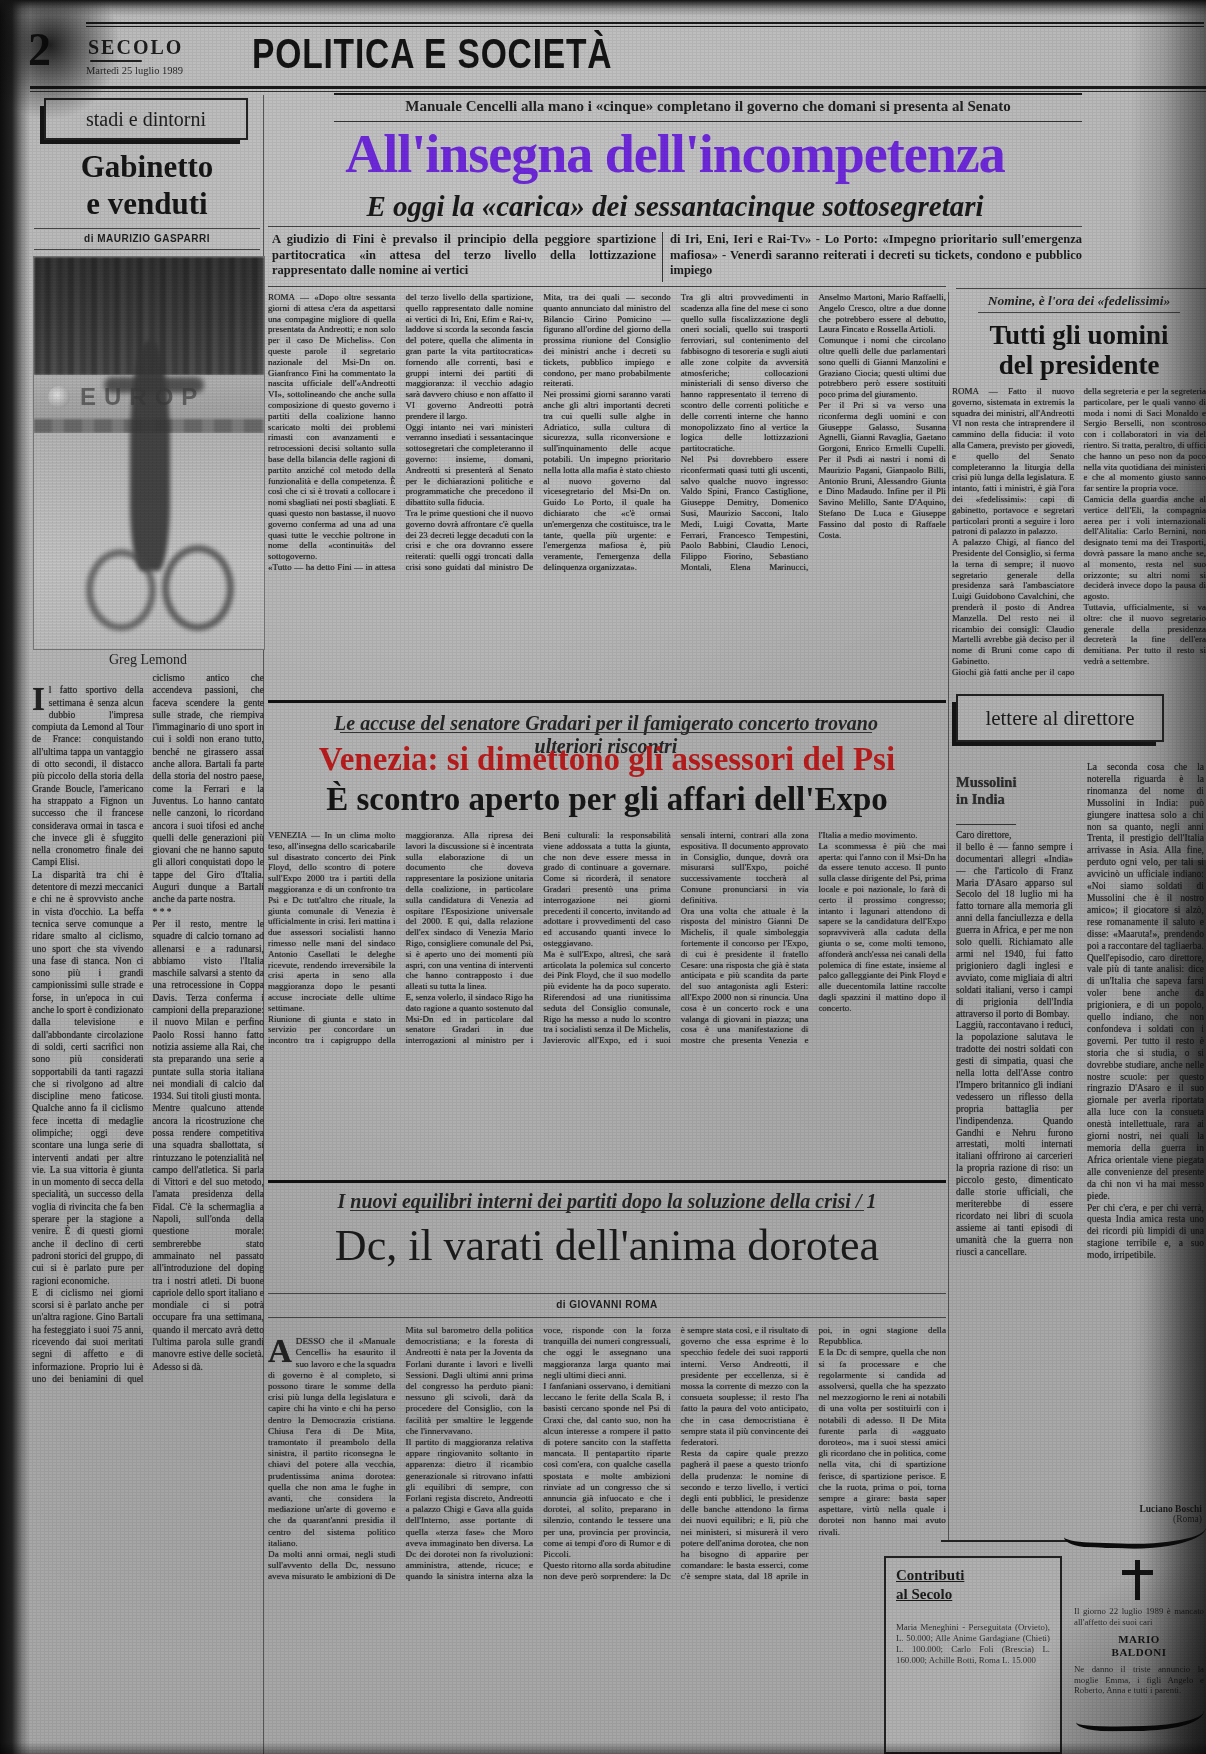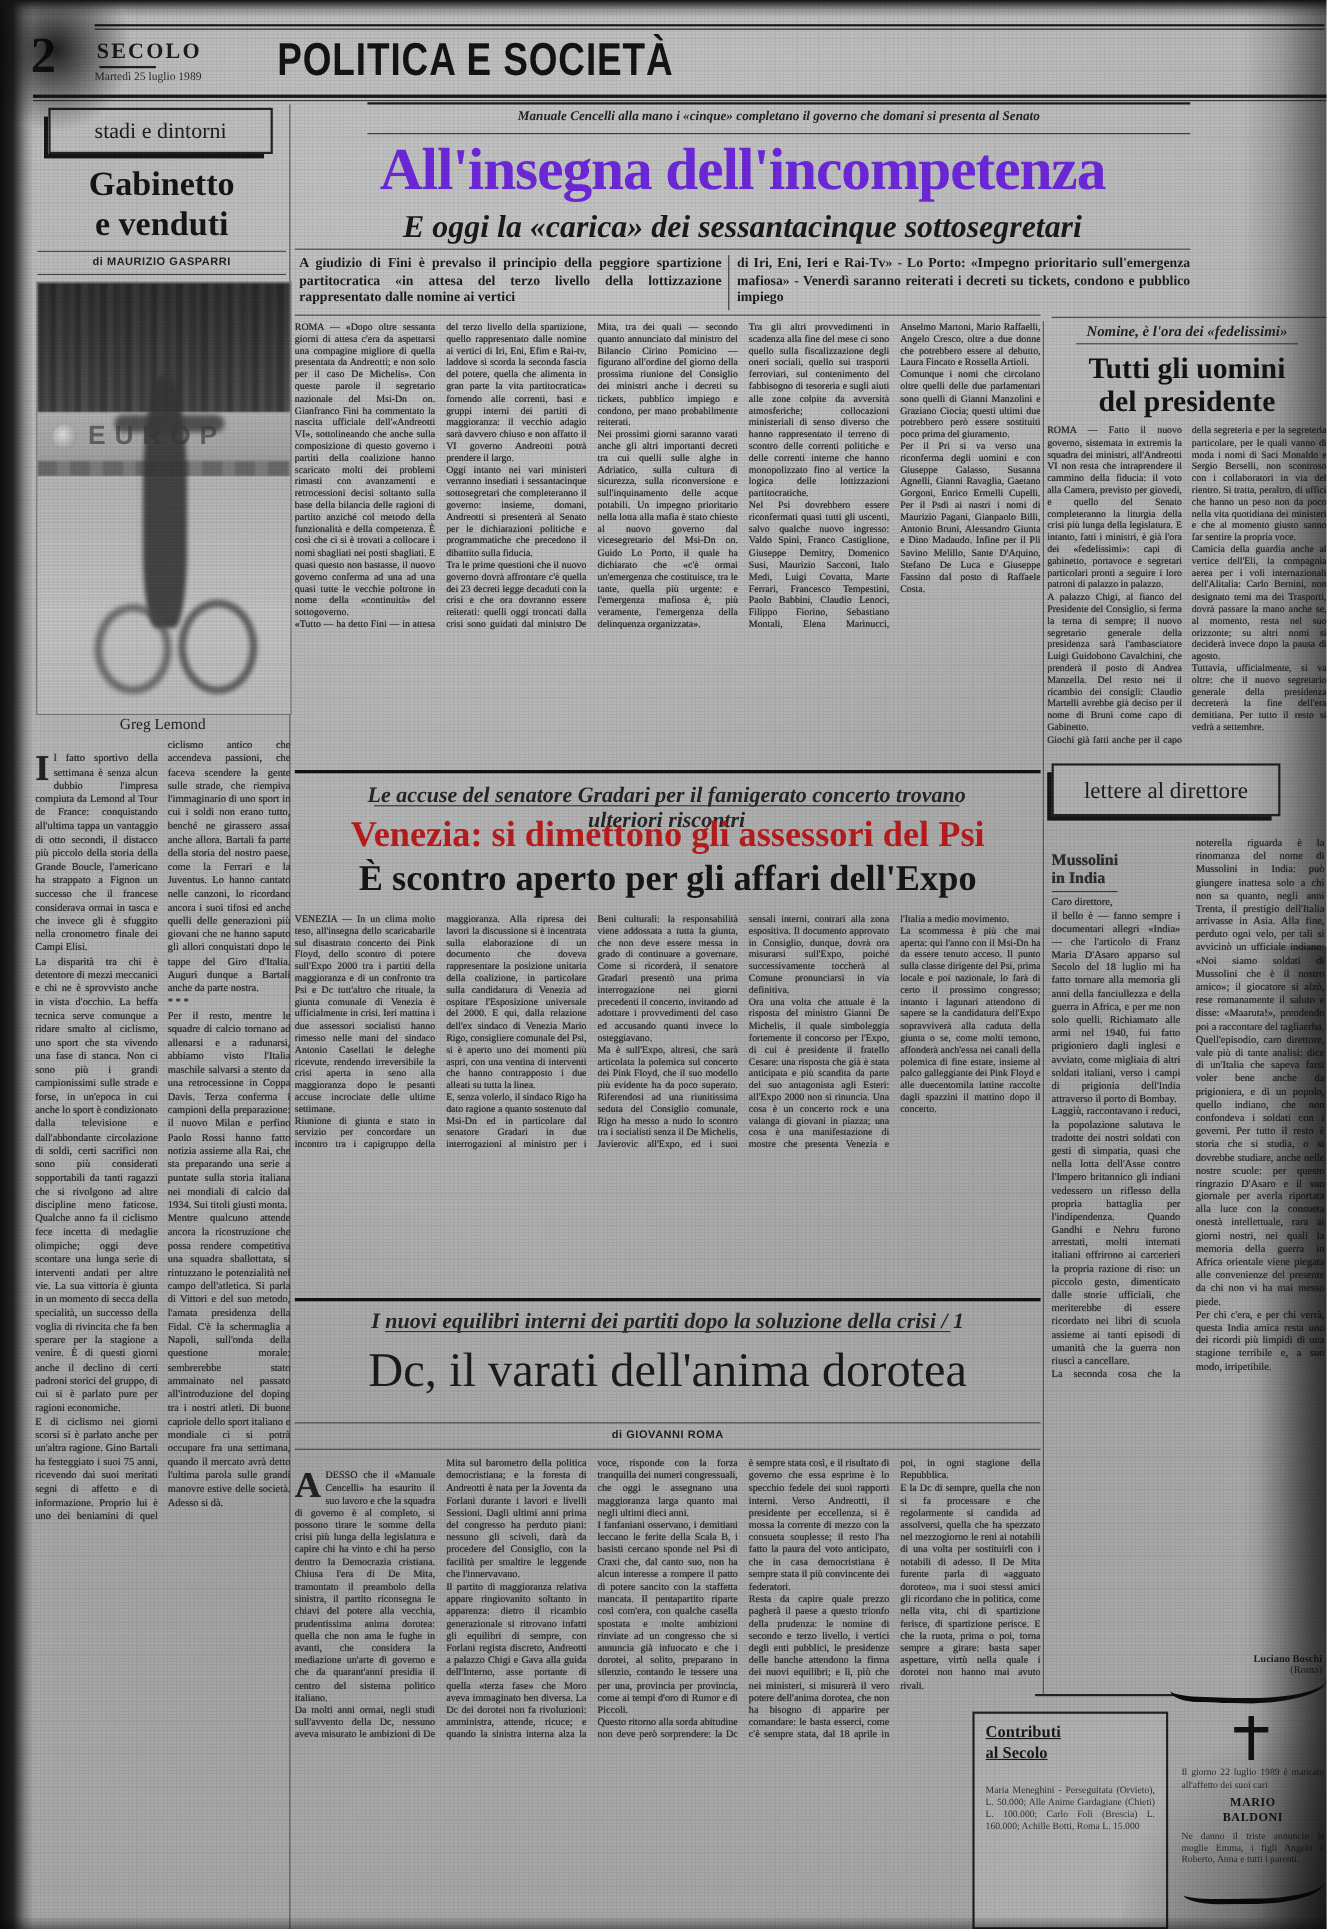--- a/index.html
+++ b/index.html
@@ -16,21 +16,21 @@
   .abs{position:absolute}
   .z{z-index:10}
   .rule{background:#1a1a1a;position:absolute}
   .vrule{background:#555;position:absolute;width:1px}
   .center{text-align:center}
   .bt{font-size:9px;line-height:10.8px;text-align:justify;color:#2d2d2d;
       text-shadow:0 0 .7px rgba(35,35,35,.85)}
   .flow{white-space:pre-line}
   .cols5{column-count:5;column-gap:10px}
   .cols2{column-count:2;column-gap:9px}
-  .kicker{font-style:italic;font-weight:bold;font-size:12px;color:#222}
+  .kicker{font-weight:bold;font-size:15px;color:#222}
   .kicker2{font-style:italic;font-size:20px;font-weight:bold;color:#262626}
   .dropcap{float:left;font-weight:bold;font-size:33px;line-height:28px;padding:1px 4px 0 0;color:#222}
   .boxed{border:2px solid #222;box-shadow:-6px 6px 0 -2px #161616;background:rgba(190,190,190,.35)}
   .sans{font-family:"Liberation Sans","DejaVu Sans",sans-serif}
   .edge{position:absolute;pointer-events:none;z-index:40}
   .grain{position:absolute;inset:0;pointer-events:none;z-index:38;opacity:.05;
     background:repeating-linear-gradient(0deg,#000 0 1px,transparent 1px 3px),
                repeating-linear-gradient(90deg,#000 0 1px,transparent 1px 4px)}
   .phlayer{position:absolute;left:0;right:0}
 </style>
@@ -143,21 +143,21 @@
 E, senza volerlo, il sindaco Rigo ha dato ragione a quanto sostenuto dal Msi-Dn ed in particolare dal senatore Gradari in due interrogazioni al ministro per i Beni culturali: la responsabilità viene addossata a tutta la giunta, che non deve essere messa in grado di continuare a governare. Come si ricorderà, il senatore Gradari presentò una prima interrogazione nei giorni precedenti il concerto, invitando ad adottare i provvedimenti del caso ed accusando quanti invece lo osteggiavano.
 Ma è sull'Expo, altresì, che sarà articolata la polemica sul concerto dei Pink Floyd, che il suo modello più evidente ha da poco superato. Riferendosi ad una riunitissima seduta del Consiglio comunale, Rigo ha messo a nudo lo scontro tra i socialisti senza il De Michelis, Javierovic all'Expo, ed i suoi sensali interni, contrari alla zona espositiva. Il documento approvato in Consiglio, dunque, dovrà ora misurarsi sull'Expo, poiché successivamente toccherà al Comune pronunciarsi in via definitiva.
 Ora una volta che attuale è la risposta del ministro Gianni De Michelis, il quale simboleggia fortemente il concorso per l'Expo, di cui è presidente il fratello Cesare: una risposta che già è stata anticipata e più scandita da parte del suo antagonista agli Esteri: all'Expo 2000 non si rinuncia. Una cosa è un concerto rock e una valanga di giovani in piazza; una cosa è una manifestazione di mostre che presenta Venezia e l'Italia a medio movimento.
 La scommessa è più che mai aperta: qui l'anno con il Msi-Dn ha da essere tenuto acceso. Il punto sulla classe dirigente del Psi, prima locale e poi nazionale, lo farà di certo il prossimo congresso; intanto i lagunari attendono di sapere se la candidatura dell'Expo sopravviverà alla caduta della giunta o se, come molti temono, affonderà anch'essa nei canali della polemica di fine estate, insieme al palco galleggiante dei Pink Floyd e alle duecentomila lattine raccolte dagli spazzini il mattino dopo il concerto.</div>
 
 <div class="abs z boxed center" style="left:956px;top:694px;width:204px;height:44px;line-height:44px;font-size:21px">
   <span>lettere al direttore</span>
 </div>
 
 <div class="abs z bt flow" style="left:956px;top:762px;width:248px;height:738px;font-size:9.5px;line-height:11.9px;column-count:2;column-gap:14px;overflow:hidden">
-  <span style="display:inline-block;font-weight:bold;font-size:14.5px;line-height:17px;border-bottom:1px solid #333;padding-bottom:2px;margin-bottom:5px;white-space:pre-line">Mussolini
+  <span style="display:inline-block;font-weight:bold;font-size:14.5px;line-height:17px;border-bottom:1px solid #333;padding-bottom:16px;margin-bottom:5px;white-space:pre-line">Mussolini
 in India</span>
   <span>Caro direttore,
 il bello è — fanno sempre i documentari allegri «India» — che l'articolo di Franz Maria D'Asaro apparso sul Secolo del 18 luglio mi ha fatto tornare alla memoria gli anni della fanciullezza e della guerra in Africa, e per me non solo quelli. Richiamato alle armi nel 1940, fui fatto prigioniero dagli inglesi e avviato, come migliaia di altri soldati italiani, verso i campi di prigionia dell'India attraverso il porto di Bombay.
 Laggiù, raccontavano i reduci, la popolazione salutava le tradotte dei nostri soldati con gesti di simpatia, quasi che nella lotta dell'Asse contro l'Impero britannico gli indiani vedessero un riflesso della propria battaglia per l'indipendenza. Quando Gandhi e Nehru furono arrestati, molti internati italiani offrirono ai carcerieri la propria razione di riso: un piccolo gesto, dimenticato dalle storie ufficiali, che meriterebbe di essere ricordato nei libri di scuola assieme ai tanti episodi di umanità che la guerra non riuscì a cancellare.
 La seconda cosa che la noterella riguarda è la rinomanza del nome di Mussolini in India: può giungere inattesa solo a chi non sa quanto, negli anni Trenta, il prestigio dell'Italia arrivasse in Asia. Alla fine, perduto ogni velo, per tali si avvicinò un ufficiale indiano: «Noi siamo soldati di Mussolini che è il nostro amico»; il giocatore si alzò, rese romanamente il saluto e disse: «Maaruta!», prendendo poi a raccontare del tagliaerba.
 Quell'episodio, caro direttore, vale più di tante analisi: dice di un'Italia che sapeva farsi voler bene anche da prigioniera, e di un popolo, quello indiano, che non confondeva i soldati con i governi. Per tutto il resto è storia che si studia, o si dovrebbe studiare, anche nelle nostre scuole: per questo ringrazio D'Asaro e il suo giornale per averla riportata alla luce con la consueta onestà intellettuale, rara ai giorni nostri, nei quali la memoria della guerra in Africa orientale viene piegata alle convenienze del presente da chi non vi ha mai messo piede.
 Per chi c'era, e per chi verrà, questa India amica resta uno dei ricordi più limpidi di una stagione terribile e, a suo modo, irripetibile.</span>
 </div>
 
 <div class="abs z" style="left:1086px;top:1504px;width:116px;text-align:right">

